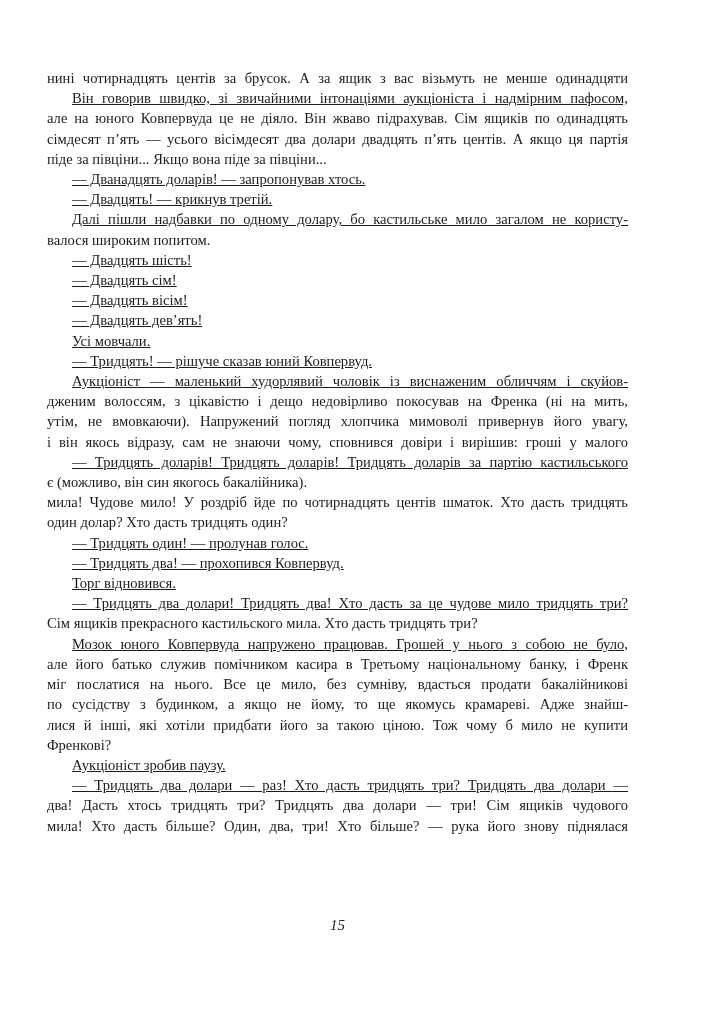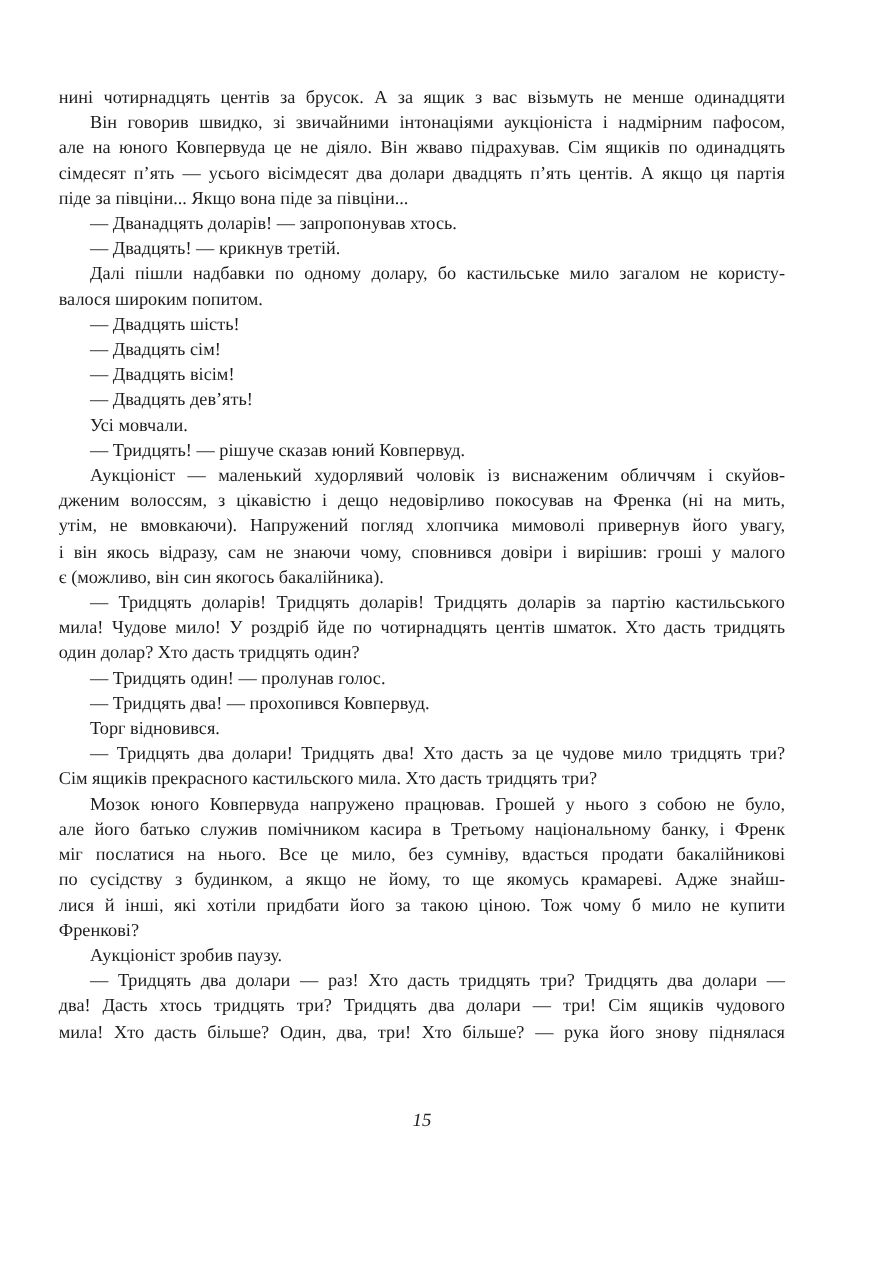--- a/index.html
+++ b/index.html
@@ -27,25 +27,26 @@
   .line {
     text-align: justify;
     text-align-last: justify;
     white-space: normal;
   }
   .line.end {
     text-align-last: left;
   }
   .line.indent {
     padding-left: 25px;
+    text-decoration: underline;
   }
   .page-number {
     position: absolute;
     left: 47px;
-    top: 889px;
+    top: 917px;
     width: 581px;
     text-align: center;
     font-style: italic;
     font-size: 15px;
     color: #222222;
   }
 </style>
 </head>
 <body>
 
@@ -63,22 +64,22 @@
       <div class="line indent end">— Двадцять шість!</div>
       <div class="line indent end">— Двадцять сім!</div>
       <div class="line indent end">— Двадцять вісім!</div>
       <div class="line indent end">— Двадцять дев’ять!</div>
       <div class="line indent end">Усі мовчали.</div>
       <div class="line indent end">— Тридцять! — рішуче сказав юний Ковпервуд.</div>
       <div class="line indent">Аукціоніст — маленький худорлявий чоловік із виснаженим обличчям і скуйов-</div>
       <div class="line">дженим волоссям, з цікавістю і дещо недовірливо покосував на Френка (ні на мить,</div>
       <div class="line">утім, не вмовкаючи). Напружений погляд хлопчика мимоволі привернув його увагу,</div>
       <div class="line">і він якось відразу, сам не знаючи чому, сповнився довіри і вирішив: гроші у малого</div>
+      <div class="line indent">— Тридцять доларів! Тридцять доларів! Тридцять доларів за партію кастильського</div>
       <div class="line end">є (можливо, він син якогось бакалійника).</div>
-      <div class="line indent">— Тридцять доларів! Тридцять доларів! Тридцять доларів за партію кастильського</div>
       <div class="line">мила! Чудове мило! У роздріб йде по чотирнадцять центів шматок. Хто дасть тридцять</div>
       <div class="line end">один долар? Хто дасть тридцять один?</div>
       <div class="line indent end">— Тридцять один! — пролунав голос.</div>
       <div class="line indent end">— Тридцять два! — прохопився Ковпервуд.</div>
       <div class="line indent end">Торг відновився.</div>
       <div class="line indent">— Тридцять два долари! Тридцять два! Хто дасть за це чудове мило тридцять три?</div>
       <div class="line end">Сім ящиків прекрасного кастильского мила. Хто дасть тридцять три?</div>
       <div class="line indent">Мозок юного Ковпервуда напружено працював. Грошей у нього з собою не було,</div>
       <div class="line">але його батько служив помічником касира в Третьому національному банку, і Френк</div>
       <div class="line">міг послатися на нього. Все це мило, без сумніву, вдасться продати бакалійникові</div>

